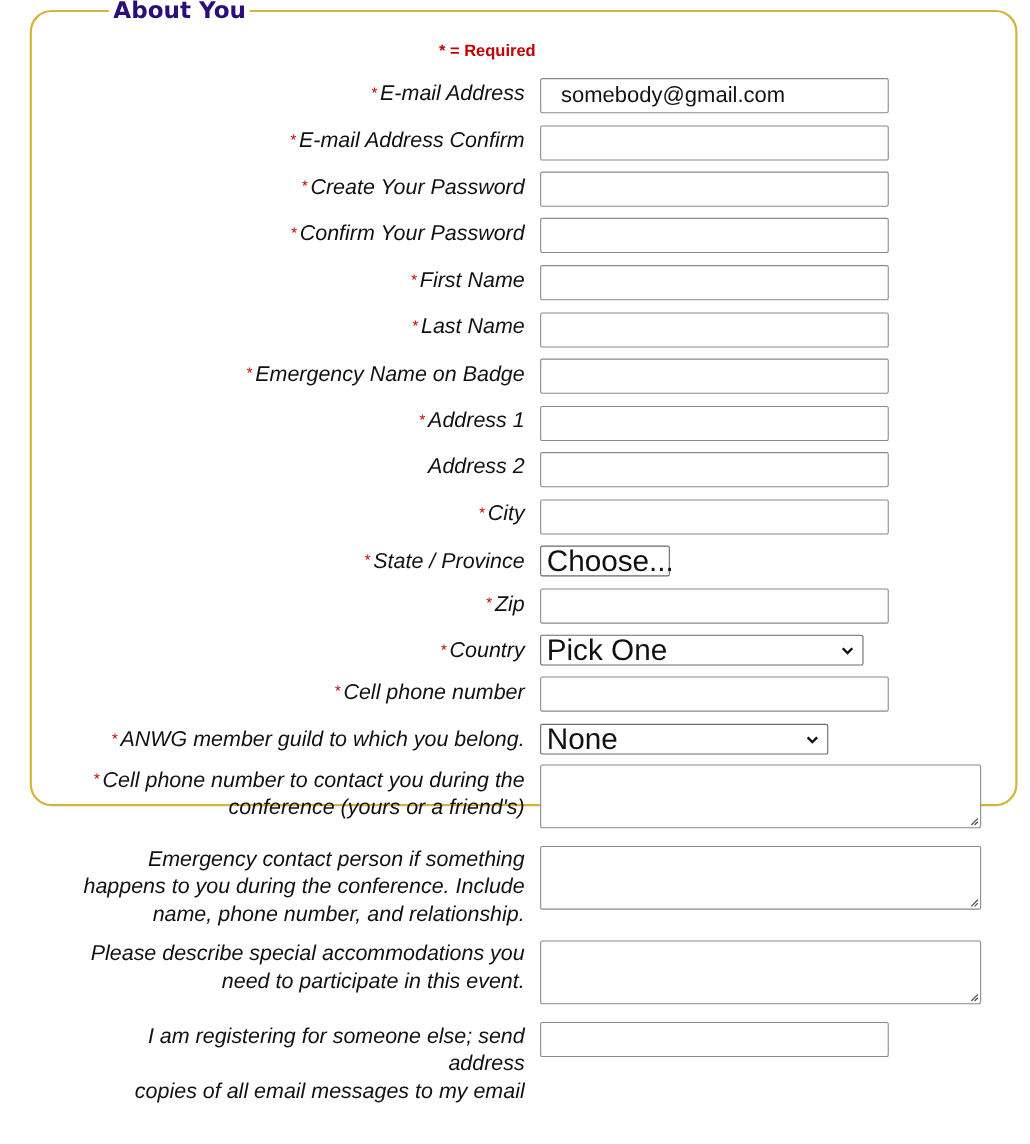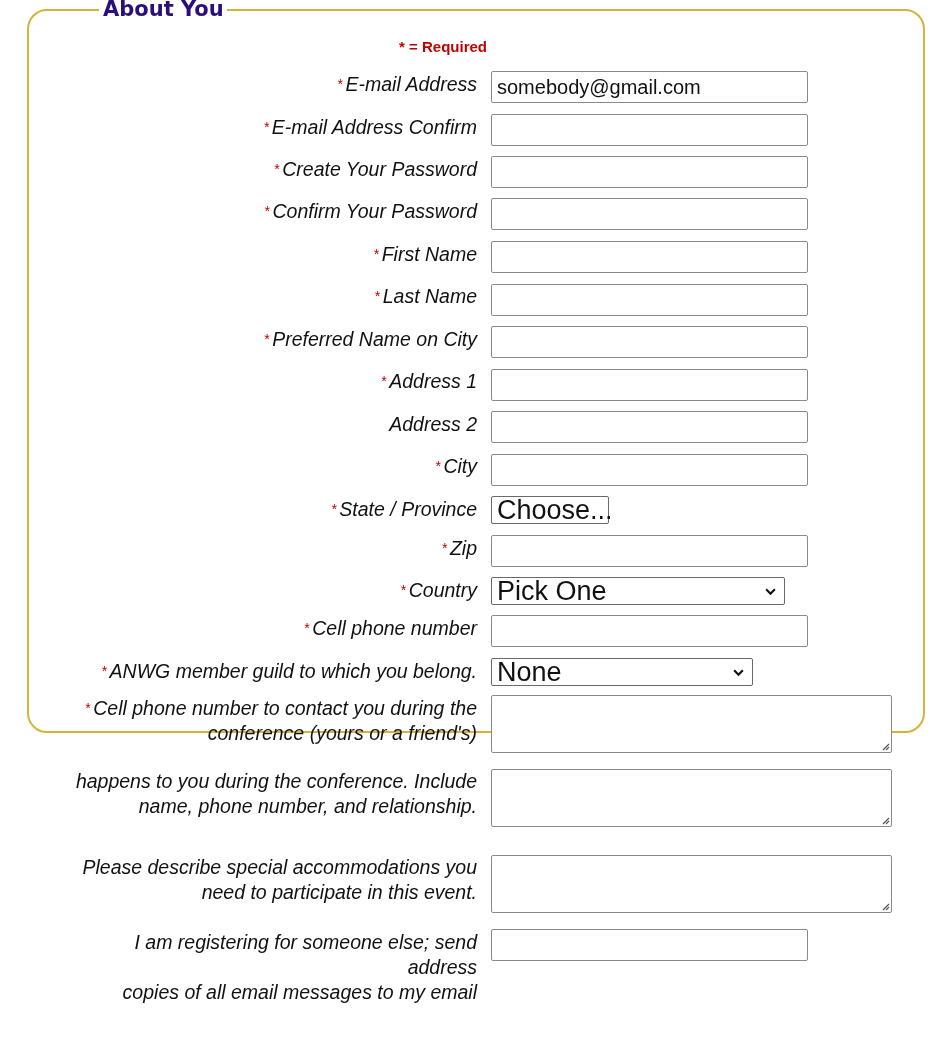--- a/index.html
+++ b/index.html
@@ -12,21 +12,21 @@
             color: #2a0f7a; line-height: 24px; }
   .req-note { position: absolute; right: 449px; top: 38px; color: #c00000; font-weight: bold;
               font-size: 15px; text-align: right; white-space: nowrap; }
   .row { position: absolute; left: 0; width: 936px; }
   .label { position: absolute; right: 459px; text-align: right; font-size: 19.5px;
            line-height: 25px; white-space: nowrap; font-style: italic; }
   .star { color: #c00000; font-size: 14px; vertical-align: 2px; margin-right: 3px; }
   .ctl { position: absolute; left: 491px; box-sizing: border-box; border: 1px solid #8a8a8a;
          border-radius: 2px; background: #fff; font-family: "Liberation Sans", sans-serif;
          font-size: 20px; color: #111; }
-  input.ctl { width: 317px; height: 32px; padding: 0 5px; }
+  input.ctl { width: 317px; height: 32px; padding: 0 18px; }
   textarea.ctl { width: 401px; height: 58px; resize: both; }
   .select { height: 28px; border: 1px solid #6a6a6a; display: flex; align-items: center;
             padding: 0 6px; justify-content: space-between; cursor: pointer; }
   .select .val { font-size: 27px; line-height: 26px; }
   .chev { width: 13px; height: 13px; margin-left: 6px; }
   .grip { position: absolute; right: 2px; bottom: 2px; width: 9px; height: 9px; }
 </style>
 </head>
 <body>
 
@@ -60,21 +60,21 @@
   <div class="label" style="top:242px"><span class="star">*</span><span>First Name</span></div>
   <input class="ctl" style="top: 241px;" type="text" value="">
 </div>
 
 <div class="row">
   <div class="label" style="top:284px"><span class="star">*</span><span>Last Name</span></div>
   <input class="ctl" style="top: 284px;" type="text" value="">
 </div>
 
 <div class="row">
-  <div class="label" style="top:327px"><span class="star">*</span><span>Preferred Name on City</span></div>
+  <div class="label" style="top:327px"><span class="star">*</span><span>Emergency Name on Badge</span></div>
   <input class="ctl" style="top: 326px;" type="text" value="">
 </div>
 
 <div class="row">
   <div class="label" style="top:369px"><span class="star">*</span><span>Address 1</span></div>
   <input class="ctl" style="top: 369px;" type="text" value="">
 </div>
 
 <div class="row">
   <div class="label" style="top:412px"><span>Address 2</span></div>
@@ -134,20 +134,21 @@
   <div style="position:absolute; left:491px; top:695px; width:401px; height:58px;">
     <textarea class="ctl" style="left: 0px; top: 0px; resize: none;"></textarea>
     <svg class="grip" viewBox="0 0 9 9">
         <path d="M2 8 L8 2 M5 8 L8 5" stroke="#555" stroke-width="1.2"></path>
       </svg>
   </div>
 </div>
 
 <div class="row">
   <div class="label" style="top:769px">
+    <div>Emergency contact person if something</div>
     <div>happens to you during the conference. Include</div>
     <div>name, phone number, and relationship.</div>
   </div>
   <div style="position:absolute; left:491px; top:769px; width:401px; height:58px;">
     <textarea class="ctl" style="left: 0px; top: 0px; resize: none;"></textarea>
     <svg class="grip" viewBox="0 0 9 9">
         <path d="M2 8 L8 2 M5 8 L8 5" stroke="#555" stroke-width="1.2"></path>
       </svg>
   </div>
 </div>

